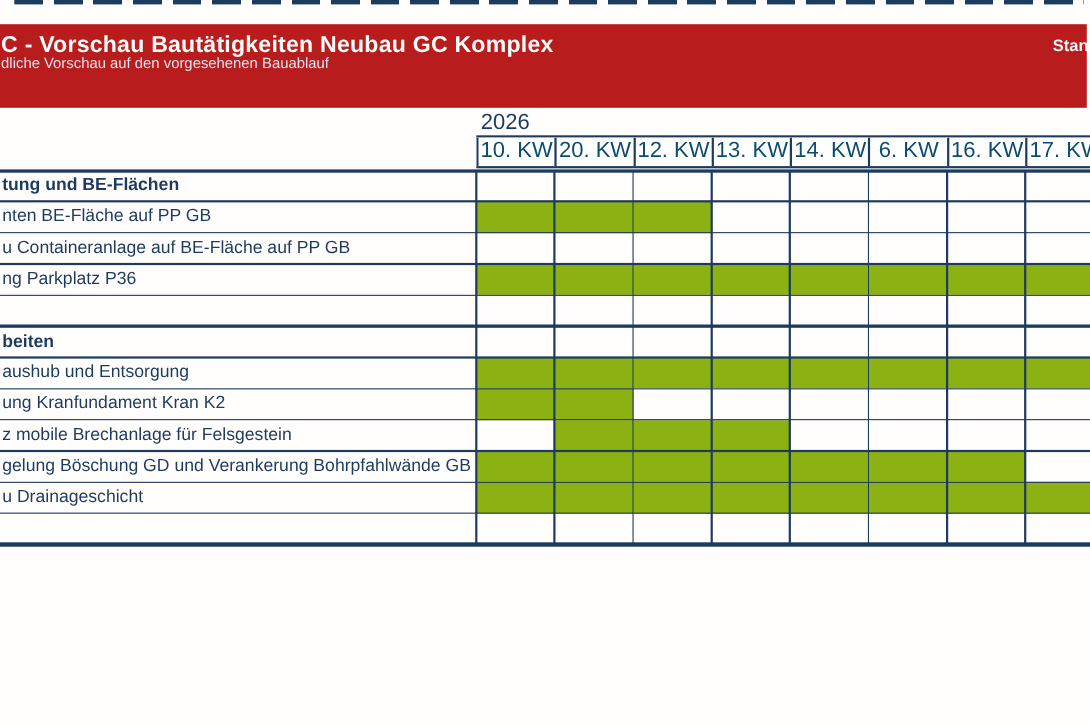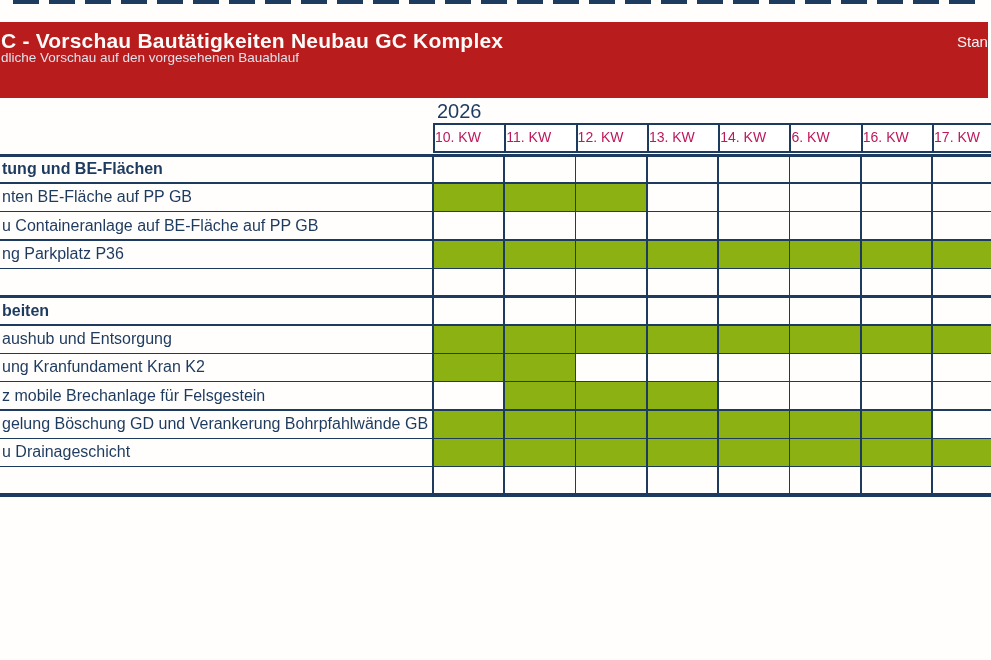--- a/index.html
+++ b/index.html
@@ -9,30 +9,30 @@
   .top-dashes { position: absolute; left: 13px; top: 0; width: 972px; height: 4px;
     background: repeating-linear-gradient(90deg, #1d3a5f 0 26px, transparent 26px 36px); }
 
   .titlebar { position: absolute; left: 0; top: 22px; width: 988px; height: 76px;
               background: #b91c1c; color: #fbfbf9; }
   .titlebar .title { position: absolute; left: 1px; top: 7px; font-size: 21px;
                      font-weight: bold; letter-spacing: 0.2px; white-space: nowrap; }
   .titlebar .subtitle { position: absolute; left: 1px; top: 28px; font-size: 13.5px;
                         color: #dde4ee; white-space: nowrap; }
   .titlebar .stand { position: absolute; left: 957px; top: 11px; font-size: 15px;
-                     color: #f2f4f8; white-space: nowrap; }
+                     color: #f2f4f8; white-space: nowrap; font-weight: bold; }
 
   .year-label { position: absolute; left: 437px; top: 100px; font-size: 20px;
                 color: #1d3a5f; }
 
   .kw-header { position: absolute; left: 433px; top: 123px; width: 558px; height: 30px;
                display: flex; overflow: hidden;
                border-top: 2.5px solid #1d3a5f; border-bottom: 2.5px solid #1d3a5f; }
-  .kw-cell { flex: 0 0 71.3px; border-left: 2.5px solid #1d3a5f; color: #be185d;
-             font-size: 14px; line-height: 25px; background: #ffffff; }
+  .kw-cell { flex: 0 0 71.3px; border-left: 2.5px solid #1d3a5f; color: #0c4a6e;
+             font-size: 20px; text-align: center; line-height: 25px; background: #ffffff; }
 
   .grid { position: absolute; left: 0; top: 155px; width: 991px; height: 340px; }
   .gbar { position: absolute; background: #8cb112; z-index: 1; }
   .hline { position: absolute; left: 0; width: 991px; background: #1d3a5f; z-index: 2; }
   .vline { position: absolute; top: 0; height: 340px; width: 1.8px; background: #1d3a5f; z-index: 2; }
   .task-label { position: absolute; left: 2px; z-index: 3; color: #1d3a5f; font-size: 16px;
                 white-space: nowrap; }
   .task-label.bold { font-weight: bold; text-align: right; }
 </style>
 </head>
@@ -43,21 +43,21 @@
 <div class="titlebar">
   <div class="title">C - Vorschau Bautätigkeiten Neubau GC Komplex</div>
   <div class="subtitle">dliche Vorschau auf den vorgesehenen Bauablauf</div>
   <div class="stand">Stan</div>
 </div>
 
 <div class="year-label">2026</div>
 
 <div class="kw-header">
     <div class="kw-cell">10. KW</div>
-    <div class="kw-cell">11. KW</div>
+    <div class="kw-cell">20. KW</div>
     <div class="kw-cell">12. KW</div>
     <div class="kw-cell">13. KW</div>
     <div class="kw-cell">14. KW</div>
     <div class="kw-cell">6. KW</div>
     <div class="kw-cell">16. KW</div>
     <div class="kw-cell">17. KW</div>
   </div>
 
 <div class="grid">
     <div class="task-label bold" style="top: 0px; height: 28.3333px; line-height: 28.3333px;">tung und BE-Flächen</div>

